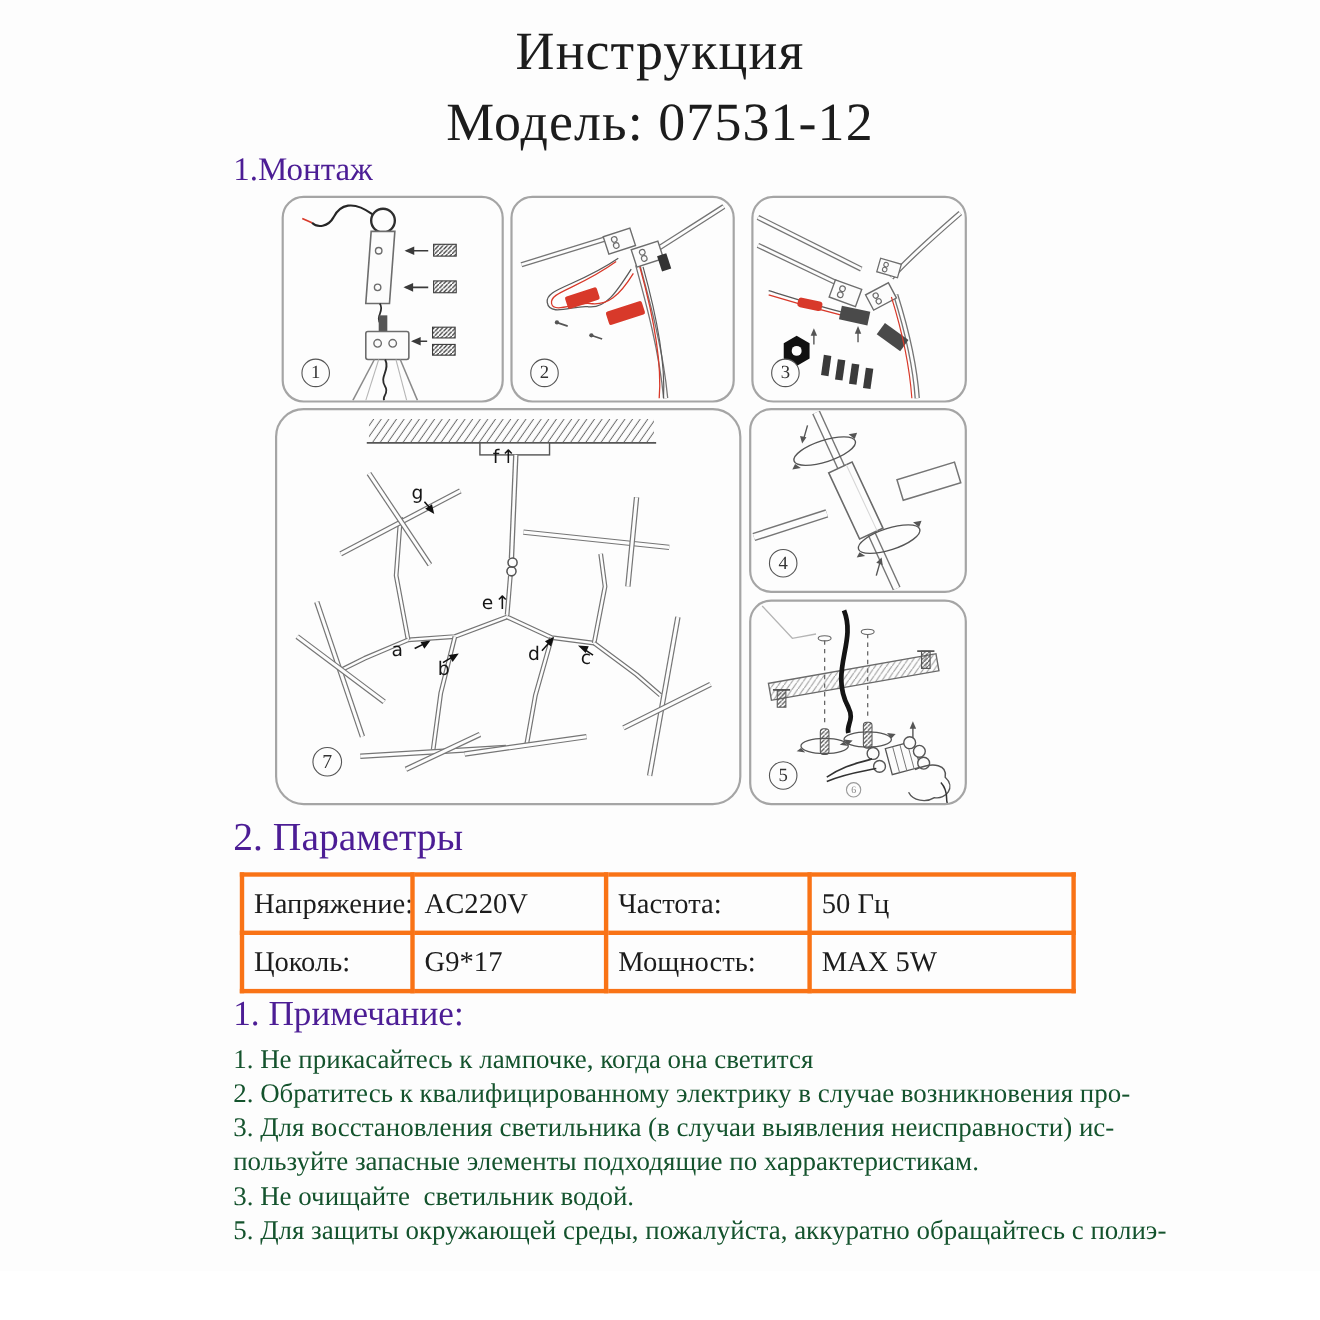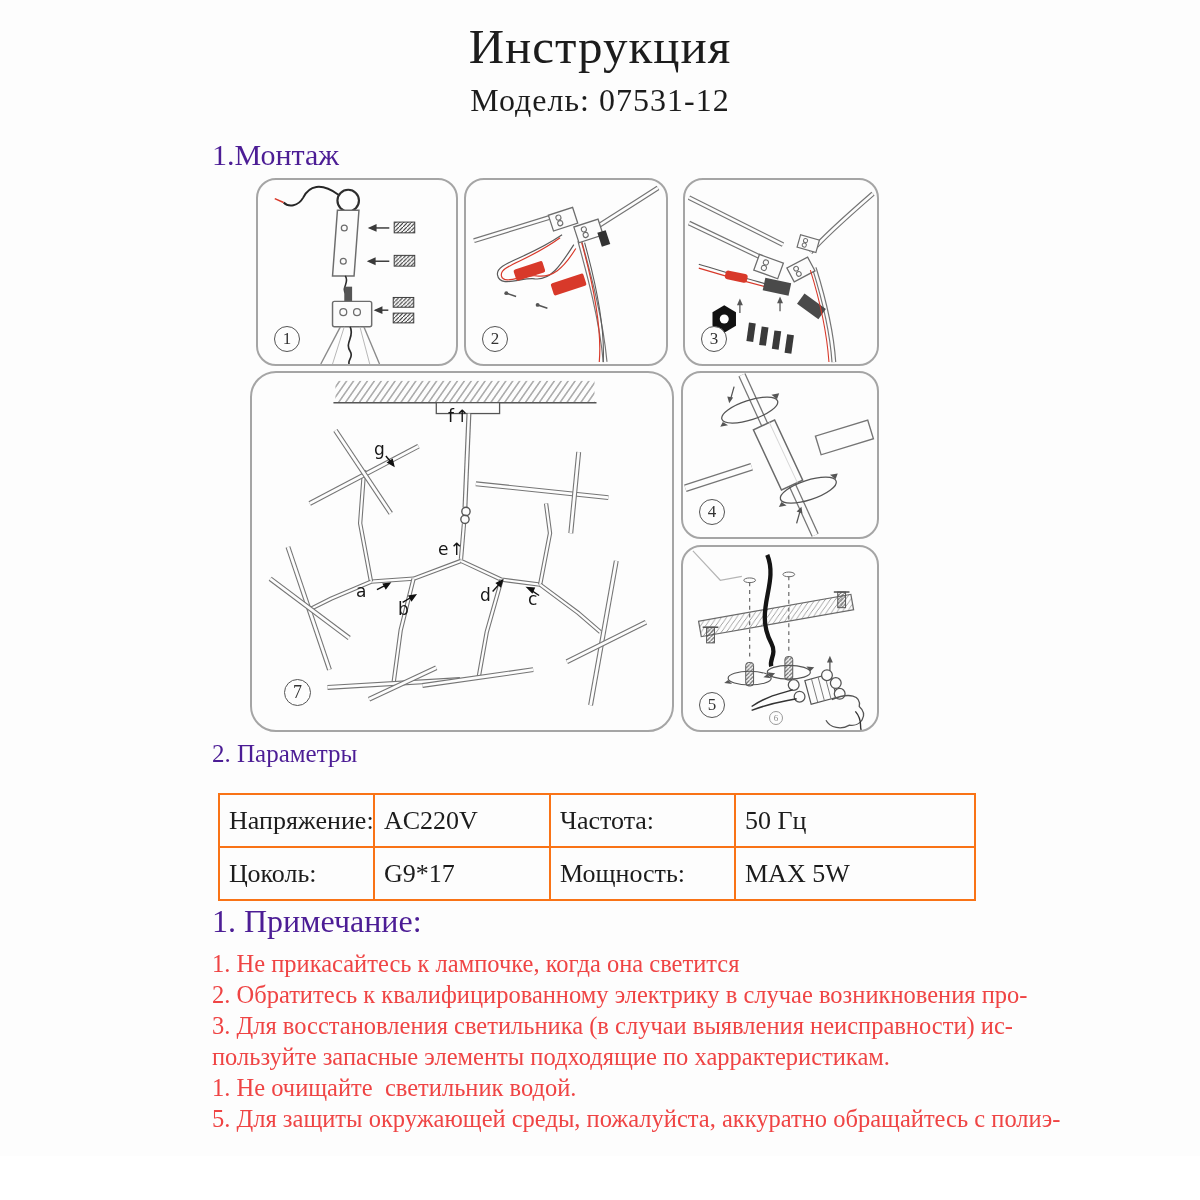--- a/index.html
+++ b/index.html
@@ -14,25 +14,25 @@
     position:relative;width:1200px;height:1156px;margin:0 auto;
     background:#fdfdfd;color:var(--text);
     font-family:"Liberation Serif",serif;overflow:hidden;
   }
   .doc-title{
     position:absolute;top:18px;left:0;width:100%;text-align:center;
     font-size:49px;font-weight:400;letter-spacing:1px;
   }
   .doc-model{
     position:absolute;top:82px;left:0;width:100%;text-align:center;
-    font-size:32px;font-weight:400;letter-spacing:1px;
+    font-size:49px;font-weight:400;letter-spacing:1px;
   }
   .sec-heading{position:absolute;font-weight:400;color:#4c1d95;white-space:pre}
   .h-montage{left:212px;top:138px;font-size:30px}
-  .h-params{left:212px;top:740px;font-size:25px}
+  .h-params{left:212px;top:740px;font-size:36px}
   .h-notes{left:212px;top:903px;font-size:32px}
 
   .panel{
     position:absolute;border:2px solid var(--panel-border);
     border-radius:20px;background:#fdfdfd;
   }
   .panel svg{position:absolute;inset:0;width:100%;height:100%}
   .p1{left:256px;top:178px;width:202px;height:188px}
   .p2{left:464px;top:178px;width:204px;height:188px}
   .p3{left:683px;top:178px;width:196px;height:188px}
@@ -64,28 +64,28 @@
   .lbl-a{left:104px;top:208px}
   .lbl-b{left:146px;top:226px}
   .lbl-d{left:228px;top:212px}
   .lbl-c{left:276px;top:216px}
 
   table.params{
     position:absolute;left:218px;top:793px;width:756px;height:106px;
     border-collapse:collapse;table-layout:fixed;
   }
   table.params td{
-    border:2px solid #f97316;font-size:26px;padding-left:9px;
+    border:4px solid #f97316;font-size:26px;padding-left:9px;
     vertical-align:middle;height:53px;white-space:nowrap;overflow:hidden;
   }
   .cw1{width:155px}.cw2{width:176px}.cw3{width:185px}.cw4{width:240px}
 
   .notes{position:absolute;left:212px;top:948px;width:840px}
   .note-line{
-    font-size:24.5px;line-height:31px;white-space:pre;color:#ef4444;
+    font-size:24.5px;line-height:31px;white-space:pre;color:#14532d;
   }
 </style>
 </head>
 <body>
 
 <div class="page">
 
   <div class="doc-title">Инструкция</div>
   <div class="doc-model">Модель: 07531-12</div>
 
@@ -421,17 +421,17 @@
   </tbody>
     </table>
 
   <div class="sec-heading h-notes">1. Примечание:</div>
 
   <div class="notes">
     <div class="note-line">1. Не прикасайтесь к лампочке, когда она светится</div>
     <div class="note-line">2. Обратитесь к квалифицированному электрику в случае возникновения про-</div>
     <div class="note-line">3. Для восстановления светильника (в случаи выявления неисправности) ис-</div>
     <div class="note-line">пользуйте запасные элементы подходящие по харрактеристикам.</div>
-    <div class="note-line">1. Не очищайте  светильник водой.</div>
+    <div class="note-line">3. Не очищайте  светильник водой.</div>
     <div class="note-line">5. Для защиты окружающей среды, пожалуйста, аккуратно обращайтесь с полиэ-</div>
   </div>
 
 </div>
 
 </body></html>

